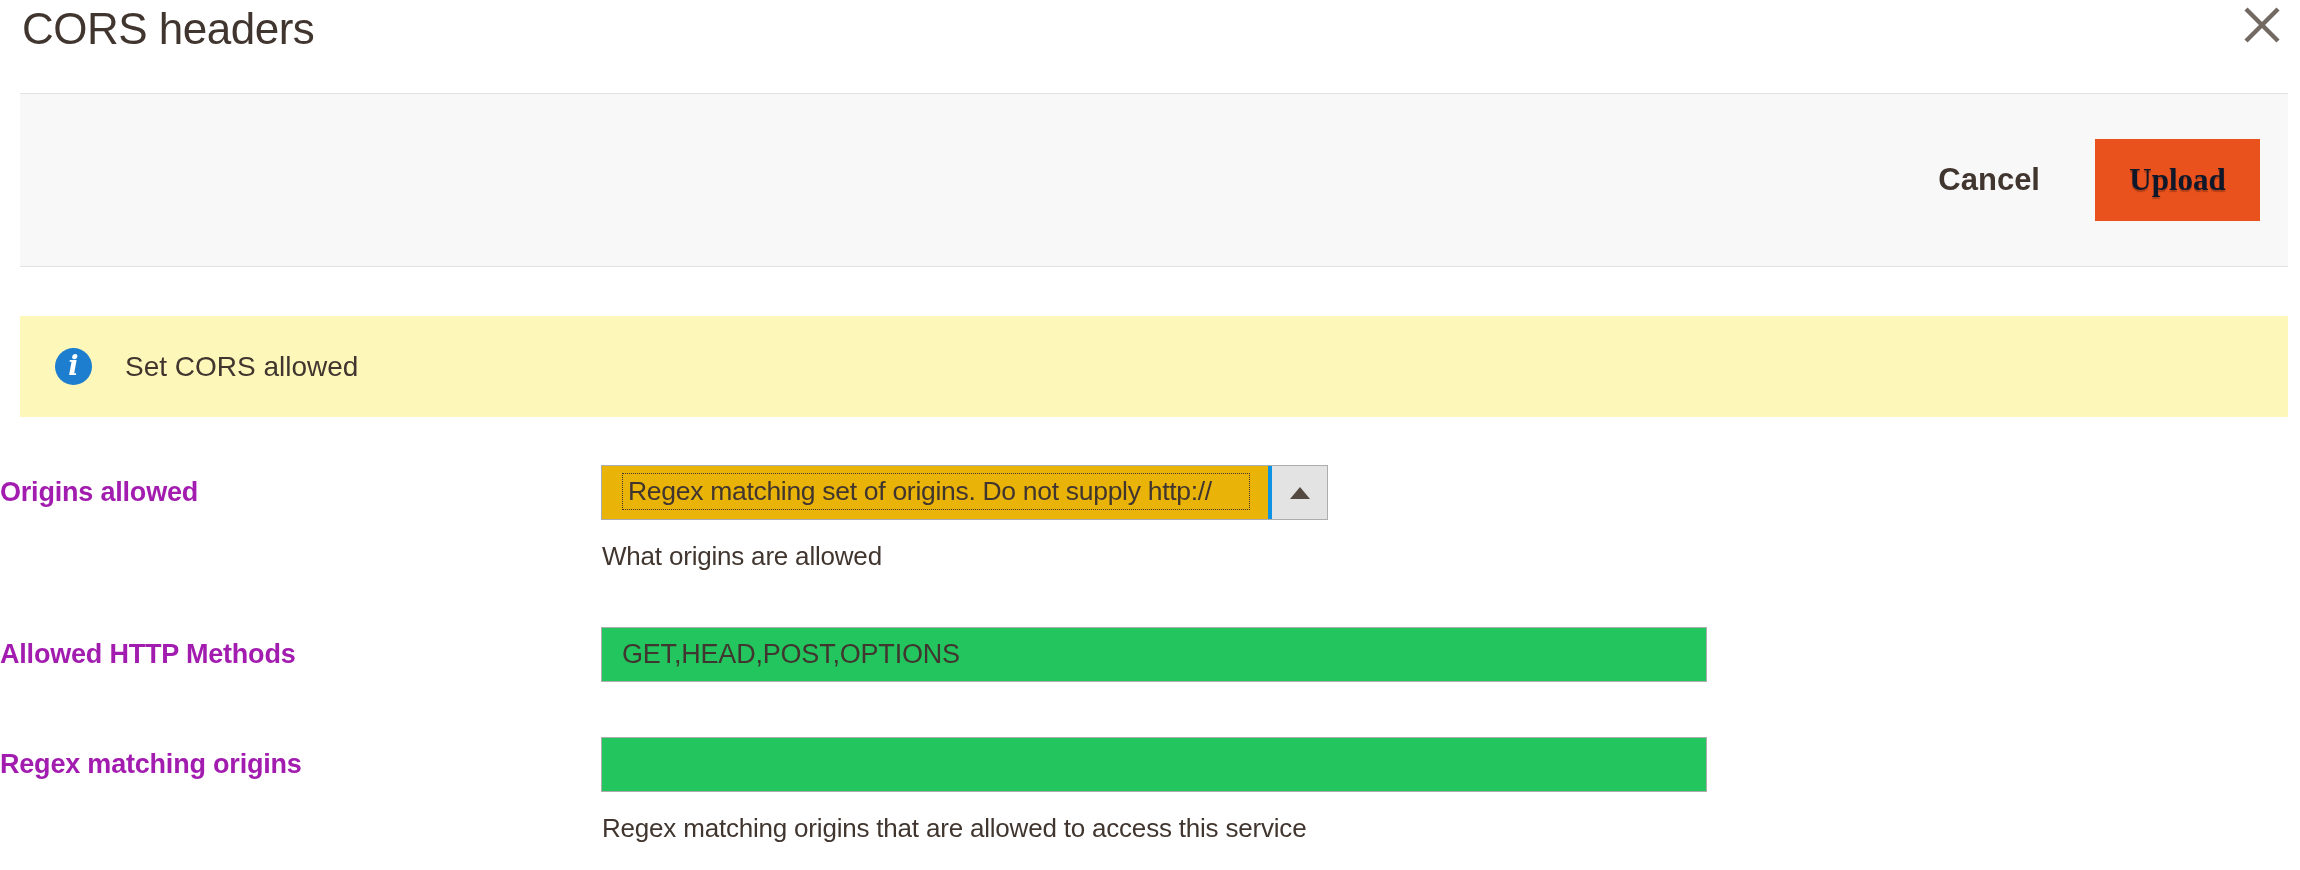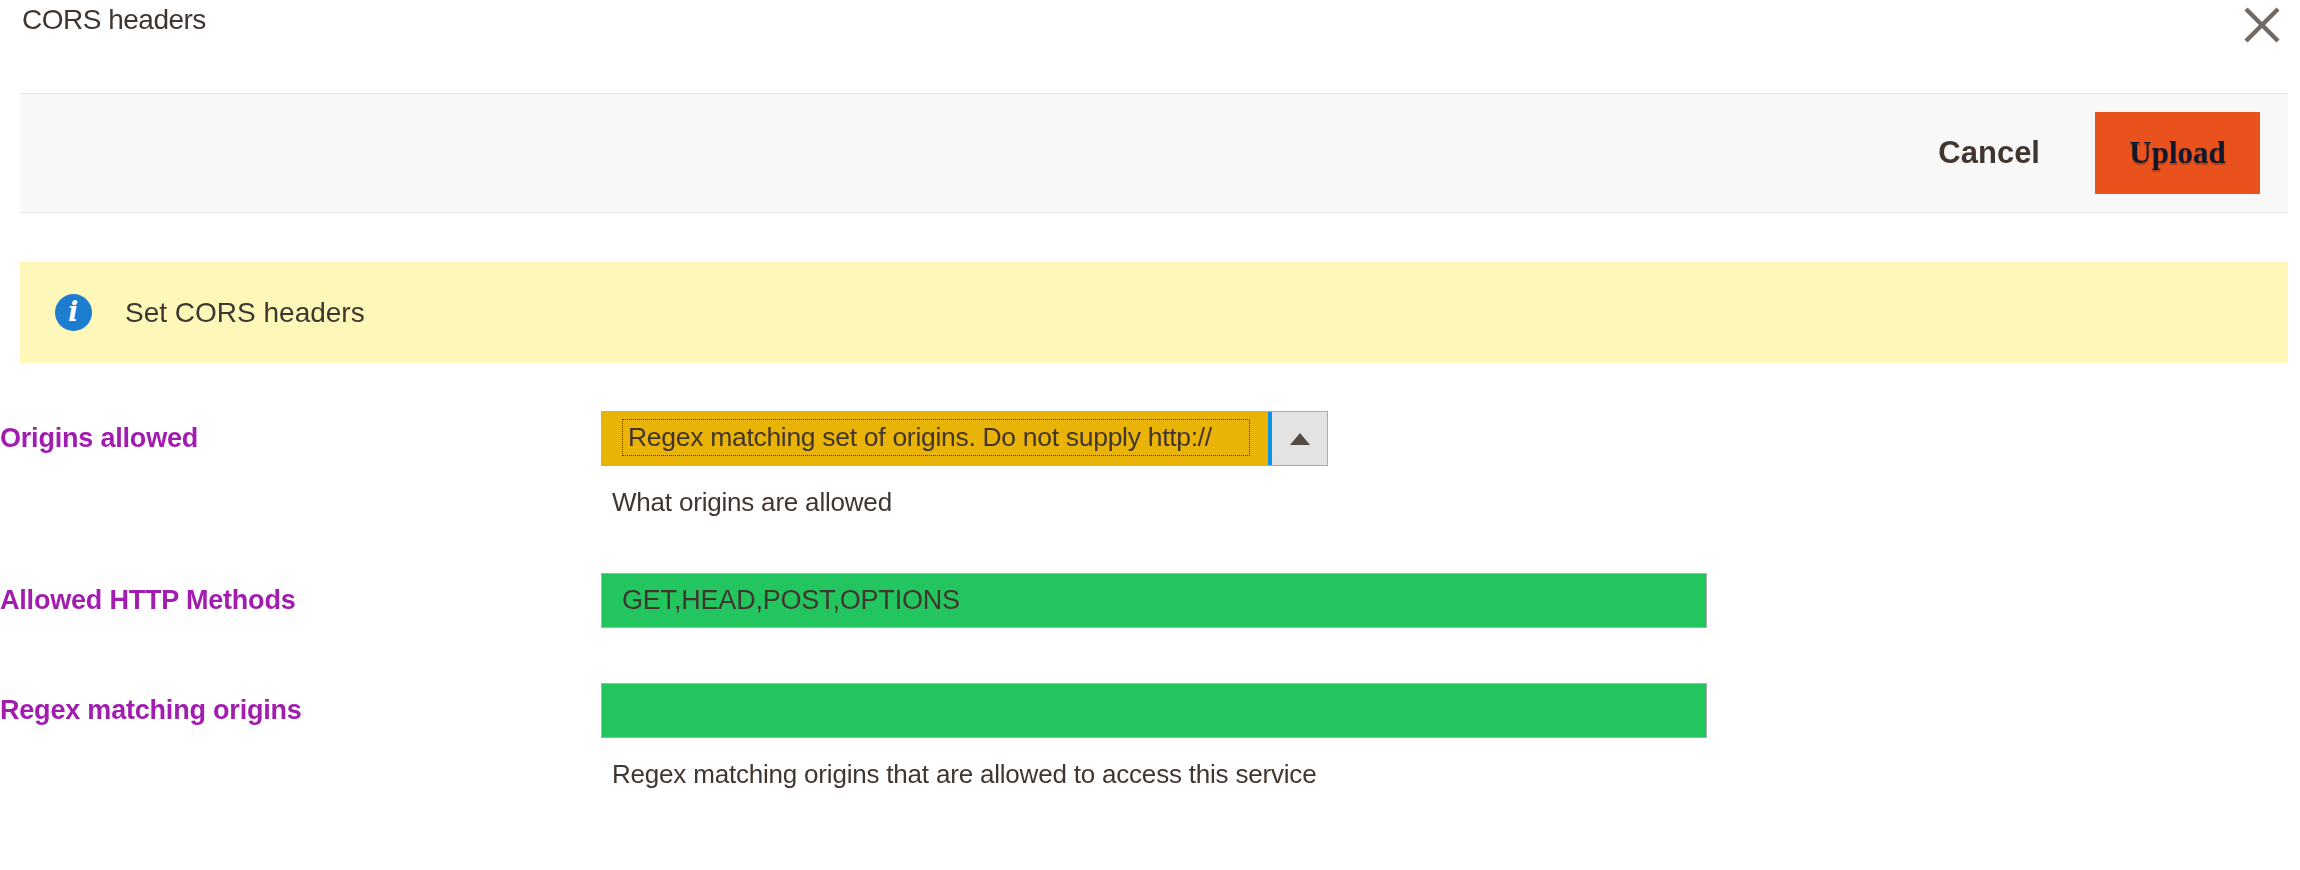--- a/index.html
+++ b/index.html
@@ -5,33 +5,33 @@
   * { margin: 0; padding: 0; box-sizing: border-box; }
   html, body { width: 2300px; height: 870px; background: #ffffff; }
   body { font-family: "Liberation Sans", "DejaVu Sans", sans-serif; color: #41362f; overflow: hidden; }
 
   .page { position: relative; width: 2300px; height: 870px; }
 
   
   .header { position: relative; height: 93px; }
   .page-title {
     position: absolute; left: 22px; top: 4px;
-    font-size: 28px; font-weight: 400; color: #41362f; letter-spacing: -0.5px;
+    font-size: 44px; font-weight: 400; color: #41362f; letter-spacing: -0.5px;
   }
   .close-btn {
     position: absolute; right: 15px; top: 2px;
     width: 46px; height: 46px;
     background: transparent; border: 0; cursor: pointer; padding: 0;
   }
   .close-btn svg { display: block; width: 100%; height: 100%; }
 
   
   .toolbar {
     margin: 0 12px 0 20px;
-    height: 120px;
+    height: 174px;
     background: #f8f8f8;
     border-top: 1px solid #e3e3e3;
     border-bottom: 1px solid #e3e3e3;
     display: flex; align-items: center; justify-content: flex-end;
     gap: 55px; padding-right: 28px;
   }
   .cancel-btn {
     background: transparent; border: 0; cursor: pointer;
     font-family: inherit; font-size: 31px; font-weight: 600; color: #41362f;
     letter-spacing: 0px;
@@ -70,21 +70,21 @@
   .form-row { display: flex; margin-bottom: 55px; }
   .label-col {
     width: 547px; flex: none;
     text-align: left;
     font-size: 27px; font-weight: 600; color: #a21caf;
     line-height: 55px;
     letter-spacing: -0.2px;
   }
   .field-col { margin-left: 54px; flex: none; }
   .note {
-    margin-top: 21px; margin-left: 11px;
+    margin-top: 21px; margin-left: 1px;
     font-size: 26px; font-weight: 400; color: #41362f;
     letter-spacing: -0.2px;
   }
 
   
   .combobox {
     display: flex; width: 727px; height: 55px;
     border: 1px solid #adadad; background: #ffffff;
   }
   .combo-text { flex: 1; background: #eab308; display: flex; cursor: text; }
@@ -136,21 +136,21 @@
 
   <div class="toolbar">
     <button class="cancel-btn">Cancel</button>
     <button class="upload-btn">Upload</button>
   </div>
 
   <div class="banner">
     <span class="info-icon">
       <span class="glyph">i</span>
     </span>
-    <span class="banner-text">Set CORS headers</span>
+    <span class="banner-text">Set CORS allowed</span>
   </div>
 
   <div class="form">
 
     <div class="form-row">
       <div class="label-col">Origins allowed</div>
       <div class="field-col">
         <div class="combobox">
           <div class="combo-text">
             <div class="combo-inner">Regex matching set of origins. Do not supply http://</div>

